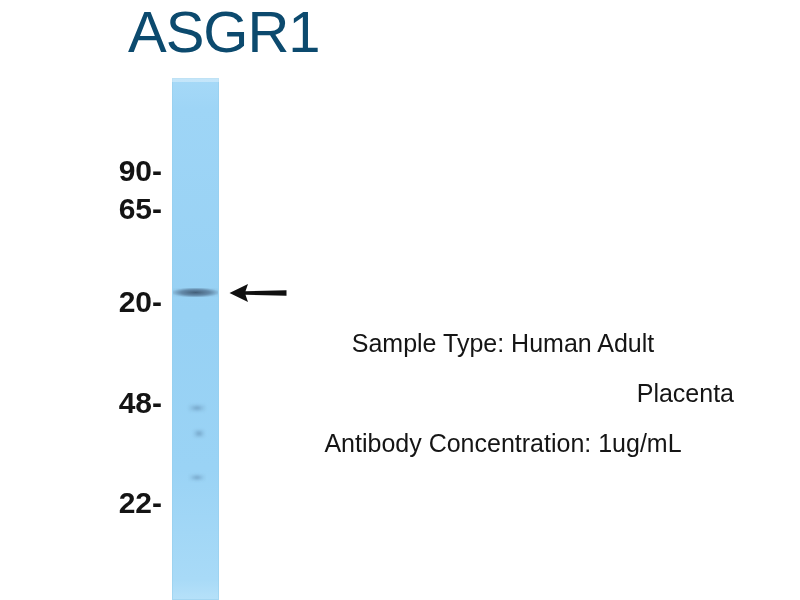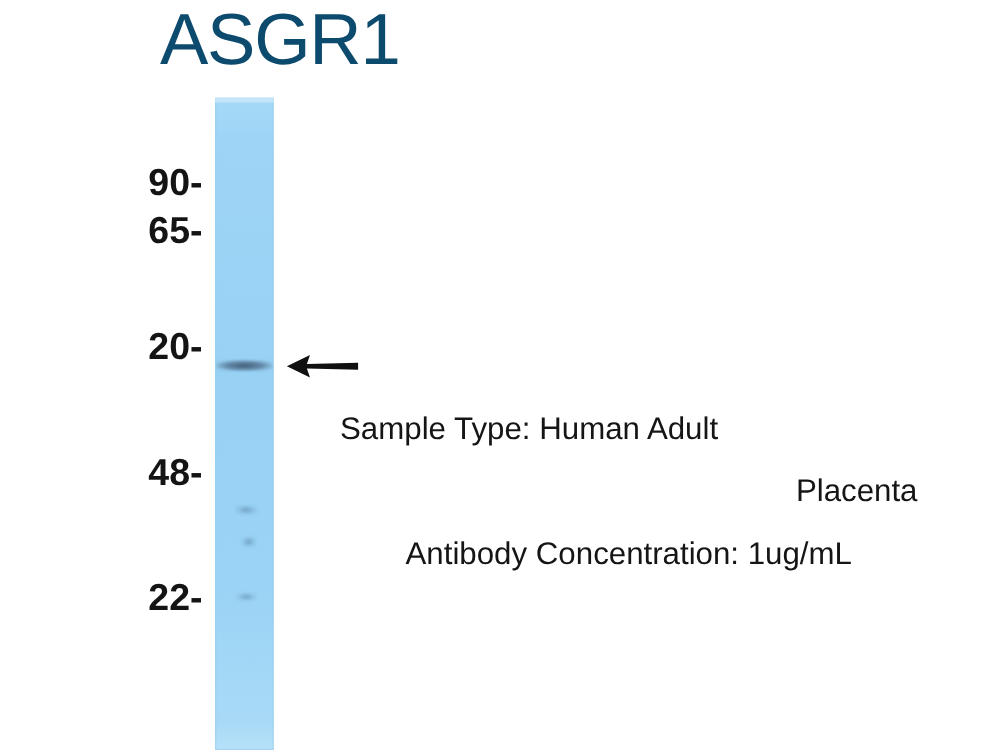--- a/index.html
+++ b/index.html
@@ -84,20 +84,21 @@
   
   .mw-marker {
     position: absolute;
     font-size: 30px;
     font-weight: bold;
     color: #141414;
     white-space: nowrap;
     text-align: right;
     width: 70px;
     left: 92px;
+    margin-top: 24px;
   }
   #mw-marker-90 { top: 130px; }
   #mw-marker-65 { top: 168px; }
   #mw-marker-40 { top: 261px; }
   #mw-marker-29 { top: 362px; }
   #mw-marker-22 { top: 462px; }
 
   
   #band-arrow {
     position: absolute;
@@ -115,21 +116,21 @@
     width: 462px;
     text-align: center;
     color: #151515;
     font-size: 25px;
     line-height: 50px;
   }
   #annotation-block .anno-line {
     white-space: nowrap;
   }
   #anno-line-1 { text-align: left; }
-  #anno-line-2 { text-align: left; }
+  #anno-line-2 { text-align: center; }
   #anno-line-3 { text-align: right; }
   #anno-line-4 { text-align: center; }
 </style>
 </head>
 <body>
 
 <div id="figure-title">ASGR1</div>
 
 <div id="blot-lane"></div>
 

